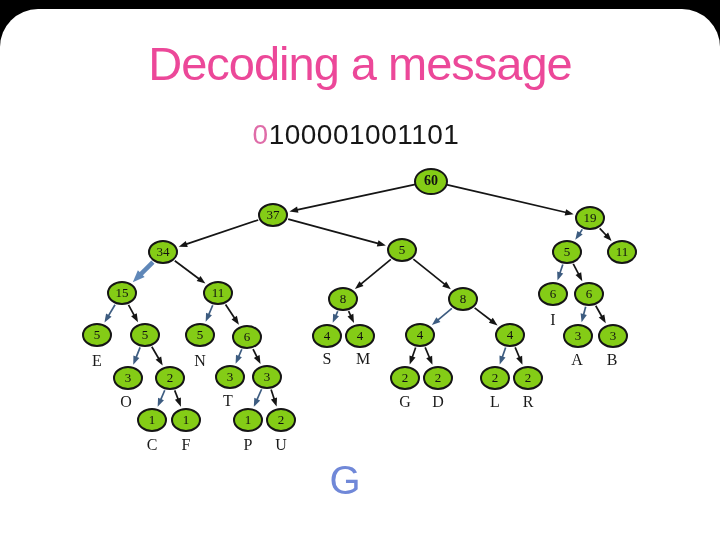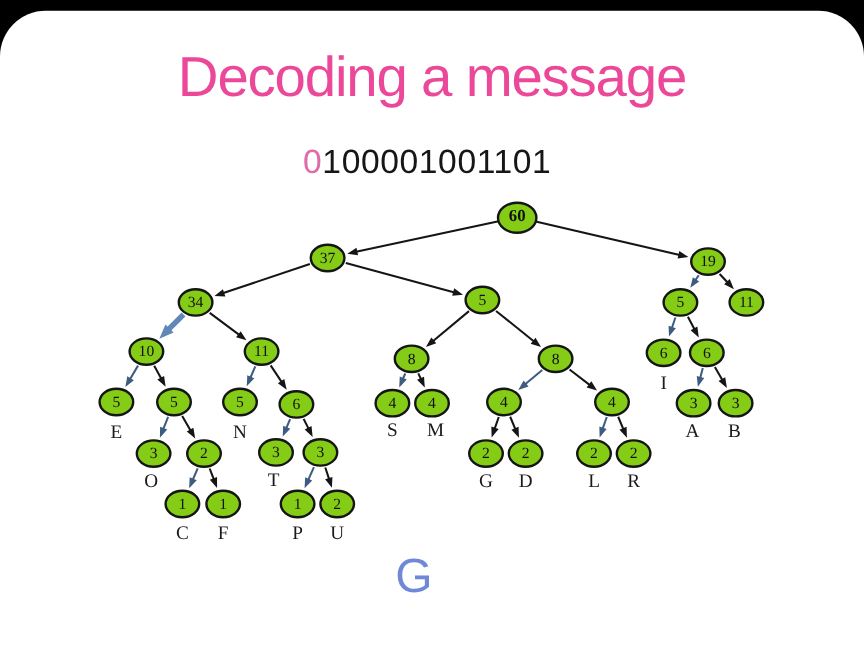--- a/index.html
+++ b/index.html
@@ -103,21 +103,21 @@
         <line x1="515.1493968765844" y1="347.30133698295174" x2="519.9545674624696" y2="358.7803556047884" stroke="#151515" stroke-width="1.7"></line>
         <polygon points="522.4644650352894,364.77622202874693 516.2304801236531,358.1711155101894 522.1341024487816,355.69983174618216" fill="#151515"></polygon>
       </svg>
   <div class="tnode root" style="left: 414px; top: 167.5px;">60</div>
       <div class="tnode" style="left: 258px; top: 203px;">37</div>
       <div class="tnode" style="left: 575px; top: 206px;">19</div>
       <div class="tnode" style="left: 148px; top: 240px;">34</div>
       <div class="tnode" style="left: 387px; top: 238px;">5</div>
       <div class="tnode" style="left: 552px; top: 240px;">5</div>
       <div class="tnode" style="left: 607px; top: 240px;">11</div>
-      <div class="tnode" style="left: 107px; top: 281px;">10</div>
+      <div class="tnode" style="left: 107px; top: 281px;">15</div>
       <div class="tnode" style="left: 203px; top: 281px;">11</div>
       <div class="tnode" style="left: 328px; top: 287px;">8</div>
       <div class="tnode" style="left: 448px; top: 287px;">8</div>
       <div class="tnode" style="left: 538px; top: 282px;">6</div>
       <div class="leafletter" style="left: 541px; top: 311px;">I</div>
       <div class="tnode" style="left: 574px; top: 282px;">6</div>
       <div class="tnode" style="left: 82px; top: 323px;">5</div>
       <div class="leafletter" style="left: 85px; top: 352px;">E</div>
       <div class="tnode" style="left: 130px; top: 323px;">5</div>
       <div class="tnode" style="left: 185px; top: 323px;">5</div>

